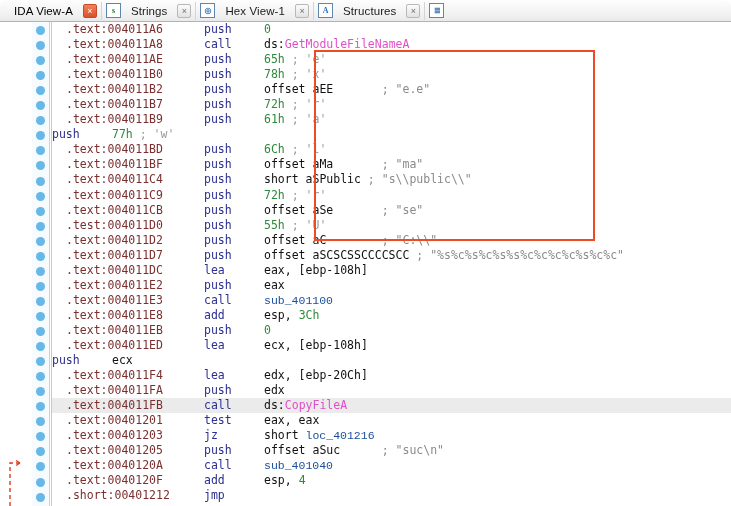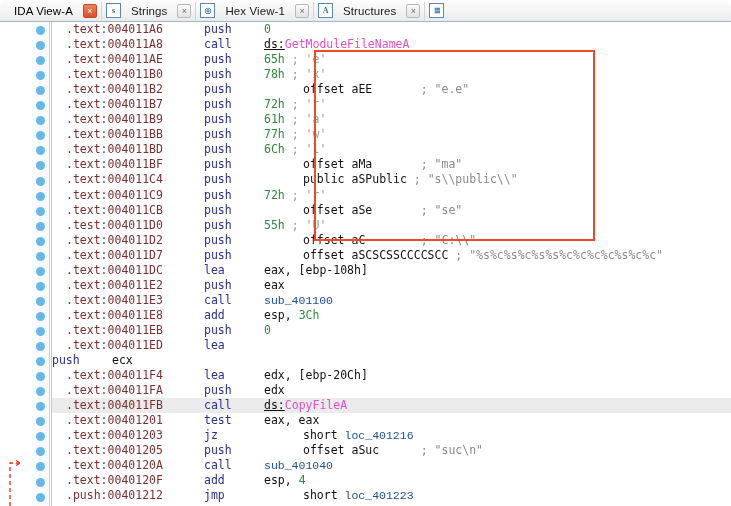--- a/index.html
+++ b/index.html
@@ -150,23 +150,23 @@
     width: 60px;
     color: #2b2f8f;
   }
   .ops { color: #111111; }
 
   .num   { color: #2e8b3a; }          
   .chr   { color: #9a9a9a; }          
   .cmt   { color: #8a8a8a; }          
   .api   { color: #e050c8; }          
   .sub   { color: #1b4f9c; font-family: Liberation Mono, monospace; }          
-  .kw    { color: #111111; margin-left: 39px; }
+  .kw    { color: #111111; }
   .reg   { color: #111111; }
-  .ds    { color: #111111; text-decoration: underline; }
+  .ds    { color: #111111; }
 
   
   #redbox {
     position: absolute;
     left: 262px;
     top: 28px;
     width: 281px;
     height: 191px;
     border: 2px solid #ef4a26;
     pointer-events: none;
@@ -253,42 +253,42 @@
 
   <div id="disasm">
 
   <div class="row"><span class="addr">.text:004011A6</span><span class="mnem">push</span><span class="ops"><span class="num">0</span></span></div>
       <div class="row"><span class="addr">.text:004011A8</span><span class="mnem">call</span><span class="ops"><span class="ds">ds:</span><span class="api">GetModuleFileNameA</span></span></div>
       <div class="row"><span class="addr">.text:004011AE</span><span class="mnem">push</span><span class="ops"><span class="num">65h</span><span class="chr"> ; 'e'</span></span></div>
       <div class="row"><span class="addr">.text:004011B0</span><span class="mnem">push</span><span class="ops"><span class="num">78h</span><span class="chr"> ; 'x'</span></span></div>
       <div class="row"><span class="addr">.text:004011B2</span><span class="mnem">push</span><span class="ops"><span class="kw">offset aEE</span><span class="cmt">       ; "e.e"</span></span></div>
       <div class="row"><span class="addr">.text:004011B7</span><span class="mnem">push</span><span class="ops"><span class="num">72h</span><span class="chr"> ; 'r'</span></span></div>
       <div class="row"><span class="addr">.text:004011B9</span><span class="mnem">push</span><span class="ops"><span class="num">61h</span><span class="chr"> ; 'a'</span></span></div>
-      <div class="row"><span class="addr">.text:004011BB</span><span class="mnem">push</span><span class="ops"><span class="num">77h</span><span class="chr"> ; 'w'</span></span></div>
+      <div class="row"><span class="mnem">push</span><span class="ops"><span class="num">77h</span><span class="chr"> ; 'w'</span></span></div>
       <div class="row"><span class="addr">.text:004011BD</span><span class="mnem">push</span><span class="ops"><span class="num">6Ch</span><span class="chr"> ; 'l'</span></span></div>
       <div class="row"><span class="addr">.text:004011BF</span><span class="mnem">push</span><span class="ops"><span class="kw">offset aMa</span><span class="cmt">       ; "ma"</span></span></div>
-      <div class="row"><span class="addr">.text:004011C4</span><span class="mnem">push</span><span class="ops"><span class="kw">public aSPublic</span><span class="cmt"> ; "s\\public\\"</span></span></div>
+      <div class="row"><span class="addr">.text:004011C4</span><span class="mnem">push</span><span class="ops"><span class="kw">short aSPublic</span><span class="cmt"> ; "s\\public\\"</span></span></div>
       <div class="row"><span class="addr">.text:004011C9</span><span class="mnem">push</span><span class="ops"><span class="num">72h</span><span class="chr"> ; 'r'</span></span></div>
       <div class="row"><span class="addr">.text:004011CB</span><span class="mnem">push</span><span class="ops"><span class="kw">offset aSe</span><span class="cmt">       ; "se"</span></span></div>
       <div class="row"><span class="addr">.test:004011D0</span><span class="mnem">push</span><span class="ops"><span class="num">55h</span><span class="chr"> ; 'U'</span></span></div>
       <div class="row"><span class="addr">.text:004011D2</span><span class="mnem">push</span><span class="ops"><span class="kw">offset aC</span><span class="cmt">        ; "C:\\"</span></span></div>
       <div class="row"><span class="addr">.text:004011D7</span><span class="mnem">push</span><span class="ops"><span class="kw">offset aSCSCSSCCCCSCC</span><span class="cmt"> ; "%s%c%s%c%s%s%c%c%c%c%s%c%c"</span></span></div>
       <div class="row"><span class="addr">.text:004011DC</span><span class="mnem">lea</span><span class="ops"><span class="reg">eax, [ebp-108h]</span></span></div>
       <div class="row"><span class="addr">.text:004011E2</span><span class="mnem">push</span><span class="ops"><span class="reg">eax</span></span></div>
       <div class="row"><span class="addr">.text:004011E3</span><span class="mnem">call</span><span class="ops"><span class="sub">sub_401100</span></span></div>
       <div class="row"><span class="addr">.text:004011E8</span><span class="mnem">add</span><span class="ops"><span class="reg">esp, </span><span class="num">3Ch</span></span></div>
       <div class="row"><span class="addr">.text:004011EB</span><span class="mnem">push</span><span class="ops"><span class="num">0</span></span></div>
-      <div class="row"><span class="addr">.text:004011ED</span><span class="mnem">lea</span></div>
+      <div class="row"><span class="addr">.text:004011ED</span><span class="mnem">lea</span><span class="ops"><span class="reg">ecx, [ebp-108h]</span></span></div>
       <div class="row"><span class="mnem">push</span><span class="ops"><span class="reg">ecx</span></span></div>
       <div class="row"><span class="addr">.text:004011F4</span><span class="mnem">lea</span><span class="ops"><span class="reg">edx, [ebp-20Ch]</span></span></div>
       <div class="row"><span class="addr">.text:004011FA</span><span class="mnem">push</span><span class="ops"><span class="reg">edx</span></span></div>
       <div class="row hl"><span class="addr">.text:004011FB</span><span class="mnem">call</span><span class="ops"><span class="ds">ds:</span><span class="api">CopyFileA</span></span></div>
       <div class="row"><span class="addr">.text:00401201</span><span class="mnem">test</span><span class="ops"><span class="reg">eax, eax</span></span></div>
       <div class="row"><span class="addr">.text:00401203</span><span class="mnem">jz</span><span class="ops"><span class="kw">short </span><span class="sub">loc_401216</span></span></div>
       <div class="row"><span class="addr">.text:00401205</span><span class="mnem">push</span><span class="ops"><span class="kw">offset aSuc</span><span class="cmt">      ; "suc\n"</span></span></div>
       <div class="row"><span class="addr">.text:0040120A</span><span class="mnem">call</span><span class="ops"><span class="sub">sub_401040</span></span></div>
       <div class="row"><span class="addr">.text:0040120F</span><span class="mnem">add</span><span class="ops"><span class="reg">esp, </span><span class="num">4</span></span></div>
-      <div class="row"><span class="addr">.push:00401212</span><span class="mnem">jmp</span><span class="ops"><span class="kw">short </span><span class="sub">loc_401223</span></span></div>
+      <div class="row"><span class="addr">.short:00401212</span><span class="mnem">jmp</span></div>
       <div class="row"><span class="addr">.text:00401214</span><span class="mnem"></span><span class="ops"><span class="kw"></span></span></div>
       <div id="redbox"></div>
     </div>
 
 </div>
 
 </body></html>

